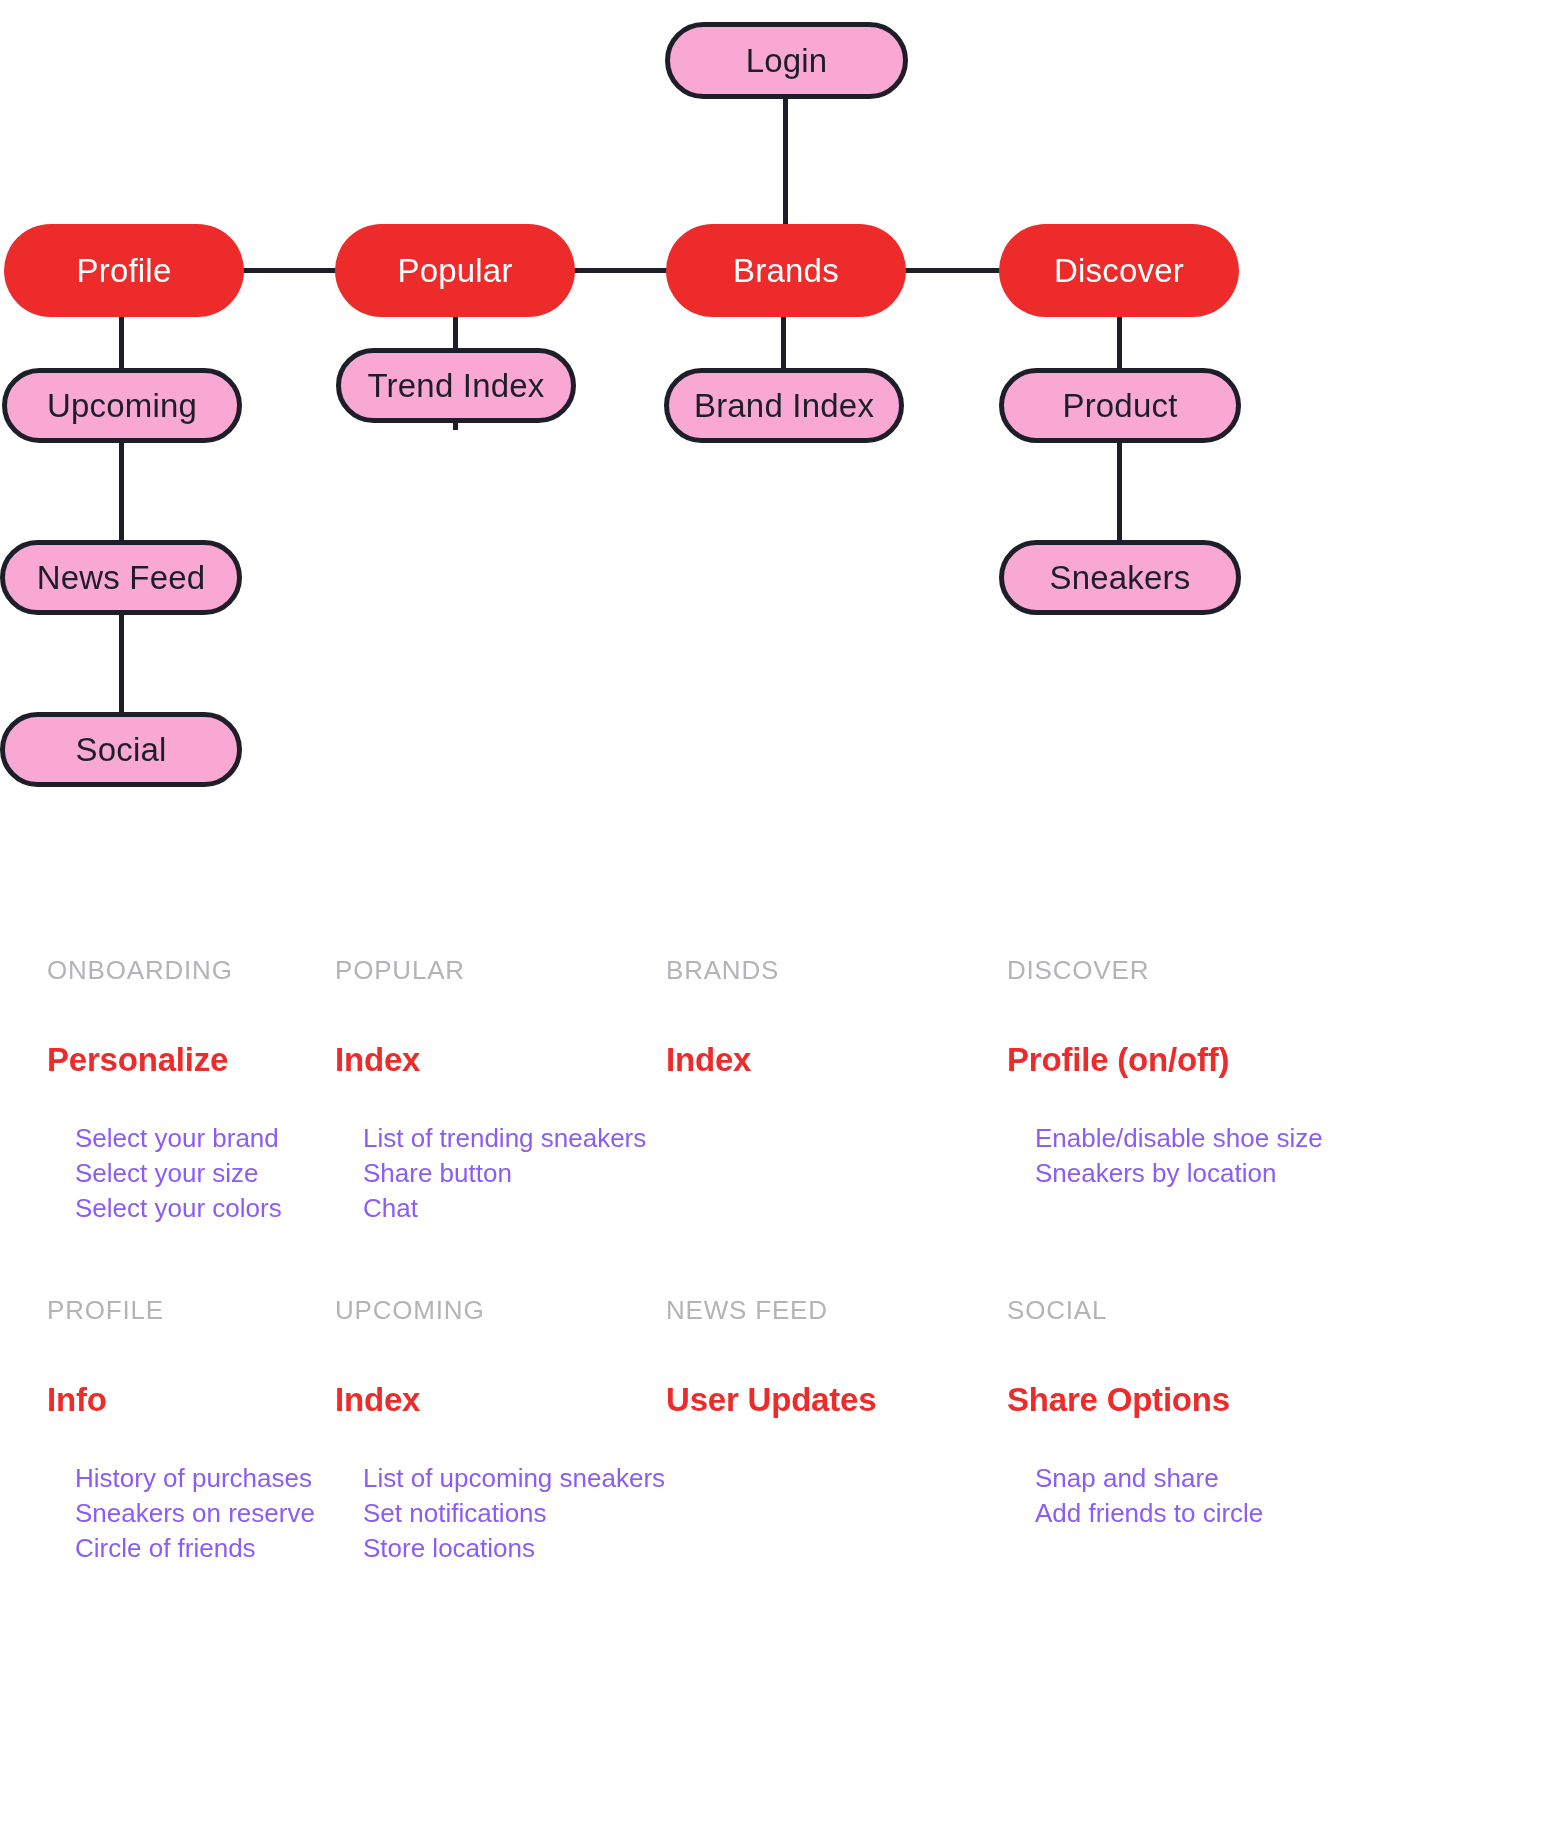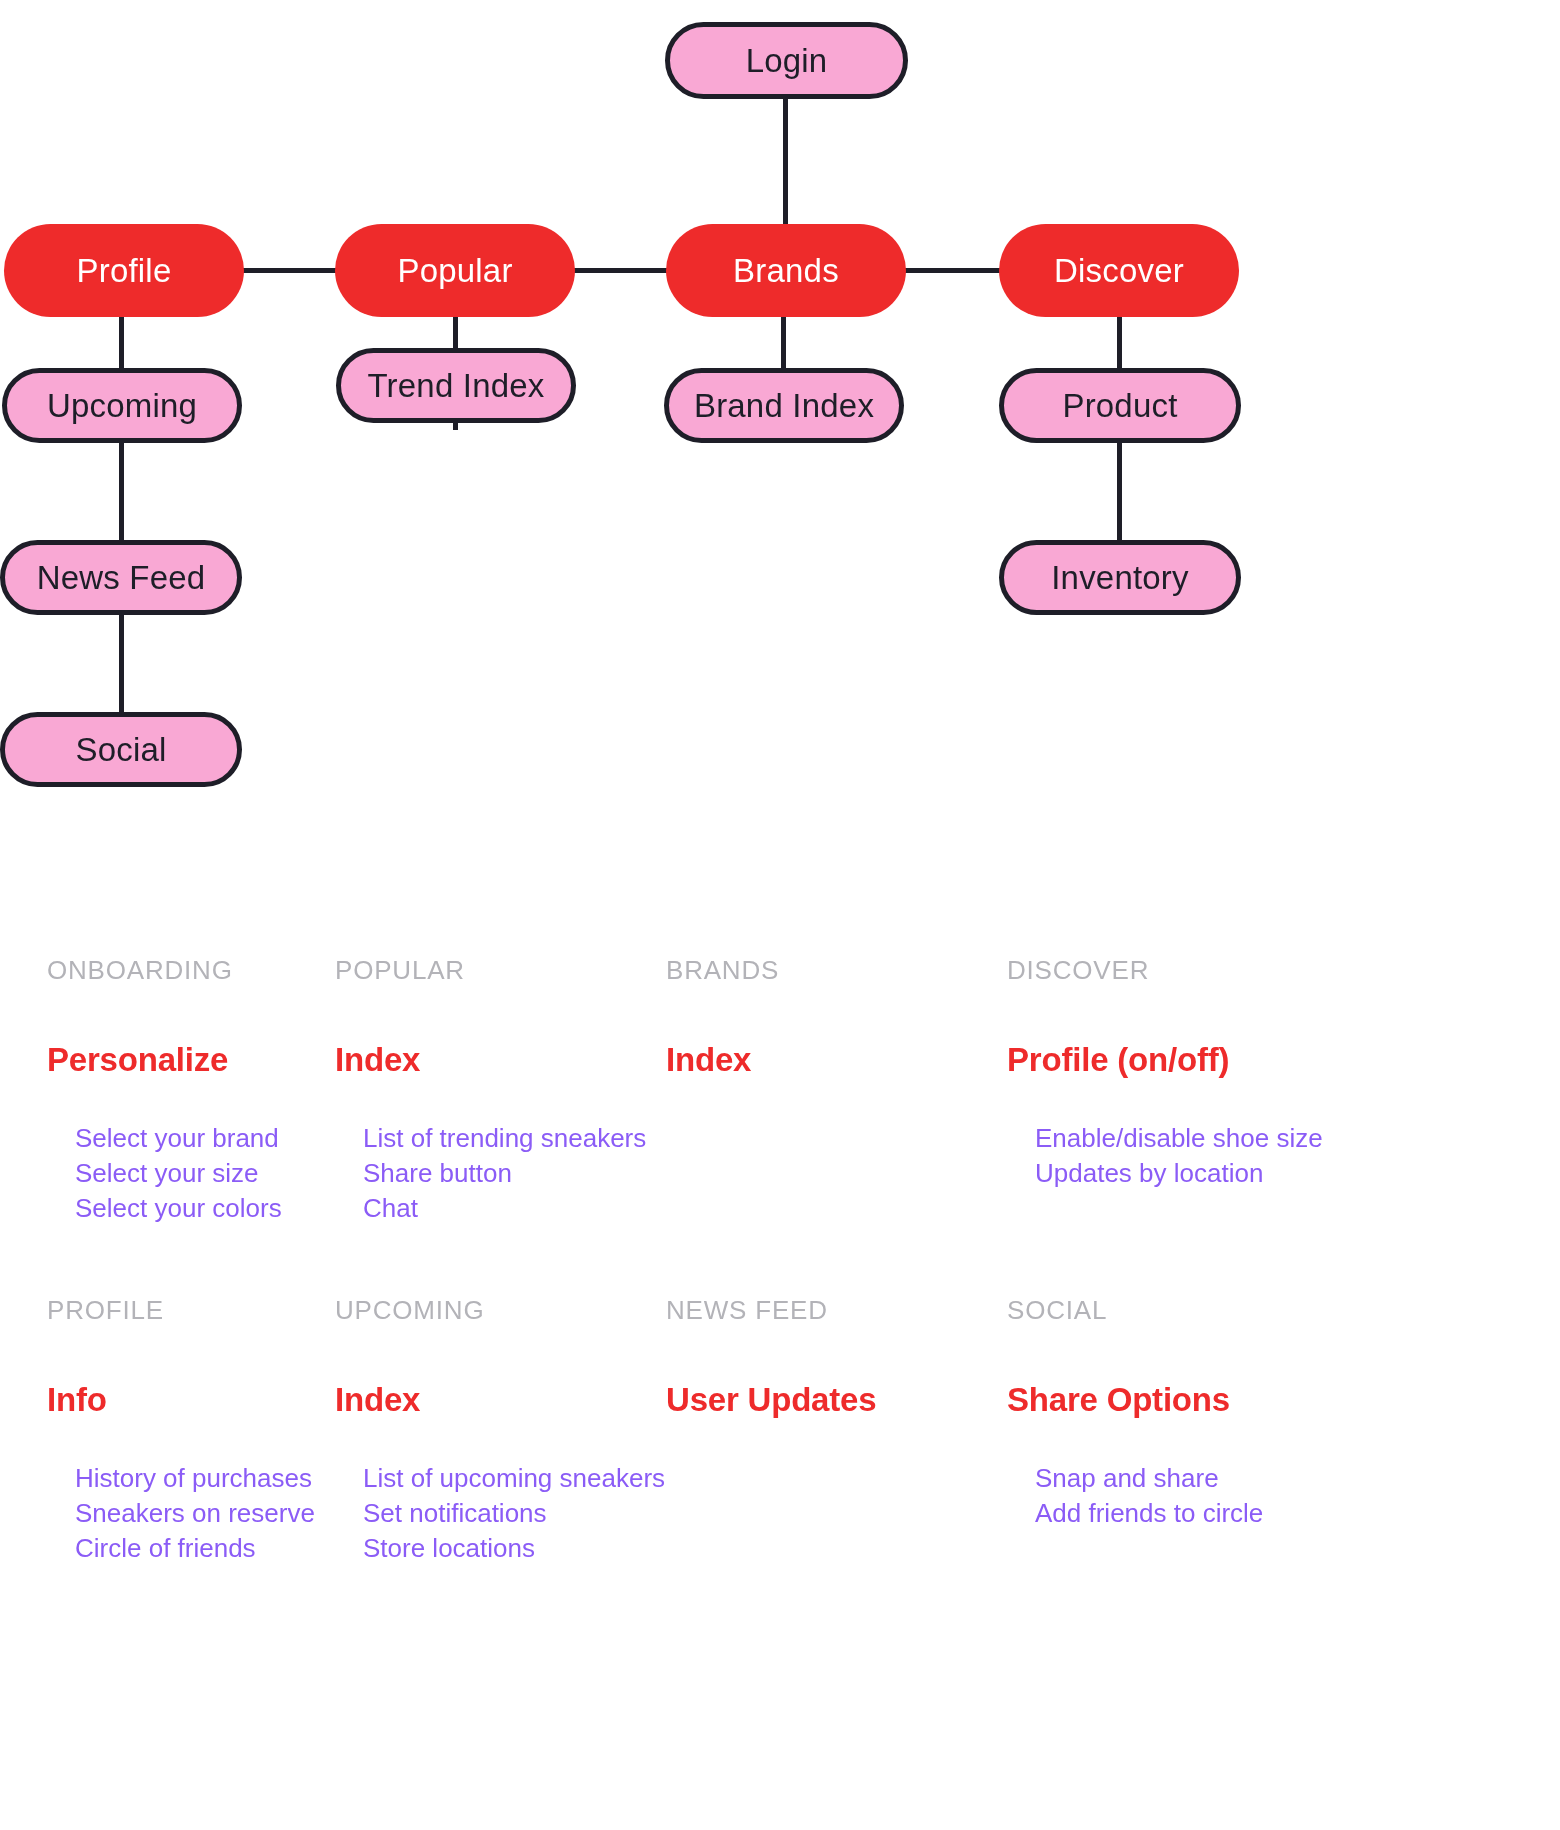--- a/index.html
+++ b/index.html
@@ -137,21 +137,21 @@
     <span class="node-label">Product</span>
   </div>
   <div class="node node-secondary" style="left:664px; top:368px; width:240px; height:75px;">
     <span class="node-label">Brand Index</span>
   </div>
 
   <div class="node node-secondary" style="left:0px; top:540px; width:242px; height:75px;">
     <span class="node-label">News Feed</span>
   </div>
   <div class="node node-secondary" style="left:999px; top:540px; width:242px; height:75px;">
-    <span class="node-label">Inventory</span>
+    <span class="node-label">Sneakers</span>
   </div>
 
   <div class="node node-secondary" style="left:0px; top:712px; width:242px; height:75px;">
     <span class="node-label">Social</span>
   </div>
 </div>
 
 <div id="spec-grid">
 
   <div class="spec-block" style="left:47px; top:25px;">
@@ -177,21 +177,21 @@
   <div class="spec-block" style="left:666px; top:25px;">
     <div class="spec-kicker">BRANDS</div>
     <div class="spec-title">Index</div>
   </div>
 
   <div class="spec-block" style="left:1007px; top:25px;">
     <div class="spec-kicker">DISCOVER</div>
     <div class="spec-title">Profile (on/off)</div>
     <ul class="spec-list">
       <li>Enable/disable shoe size</li>
-      <li>Updates by location</li>
+      <li>Sneakers by location</li>
     </ul>
   </div>
 
   <div class="spec-block" style="left:47px; top:365px;">
     <div class="spec-kicker">PROFILE</div>
     <div class="spec-title">Info</div>
     <ul class="spec-list">
       <li>History of purchases</li>
       <li>Sneakers on reserve</li>
       <li>Circle of friends</li>

